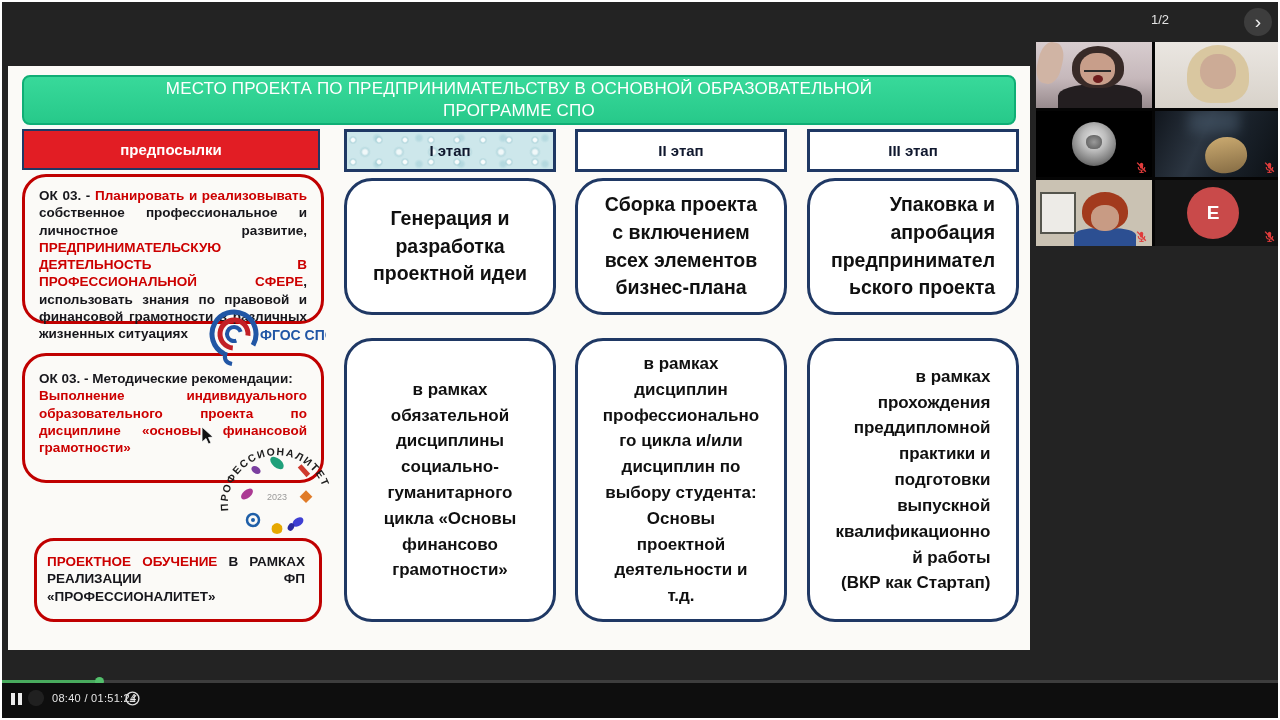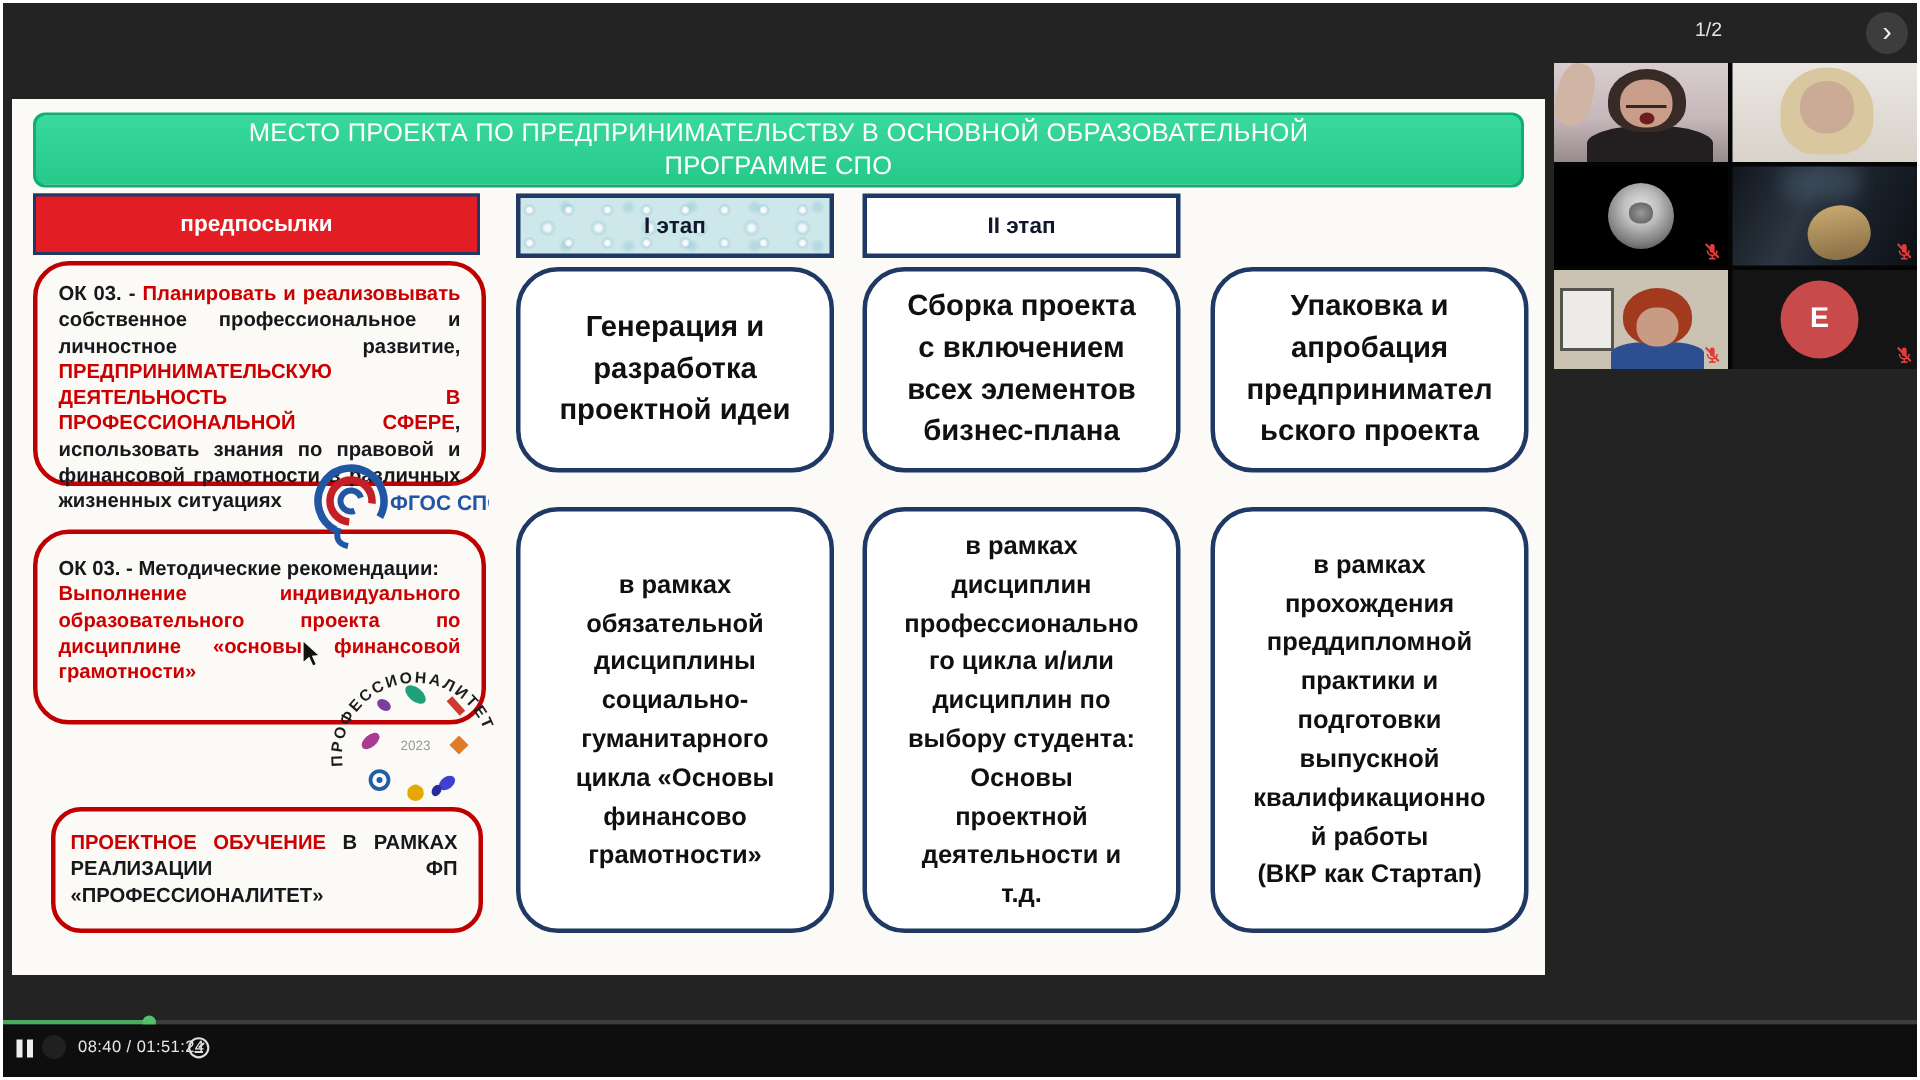--- a/index.html
+++ b/index.html
@@ -36,28 +36,28 @@
   .t-red{color:#cc0000;}
   .t-dark{color:#17171c;}
 
   .stagebox{position:absolute;border:3.5px solid #1f3864;border-radius:28px;background:#fff;
     display:flex;align-items:center;justify-content:center;text-align:center;
     color:#101010;font-weight:bold;white-space:pre-line;box-sizing:border-box;}
   .r1{top:112px;height:137px;font-size:19.5px;line-height:1.42;}
   .r2{top:272px;height:284px;font-size:17px;line-height:1.52;}
   .c1{left:336px;width:212px;}
   .c2{left:567px;width:212px;}
-  .c3{left:799px;width:212px;}
+  .c3{left:799px;width:212px;text-align:right;}
 
   .fgos-logo{position:absolute;left:196px;top:236px;width:122px;height:64px;}
   .prof-logo{position:absolute;left:206px;top:366px;width:126px;height:128px;}
   .cursor{position:absolute;left:192px;top:360px;width:16px;height:20px;}
 
   
-  .pagination{position:absolute;left:1128px;top:10px;width:60px;color:#e3e3e3;
+  .pagination{position:absolute;left:1128px;top:10px;width:60px;text-align:center;color:#e3e3e3;
     font-size:13px;}
   .next-btn{position:absolute;left:1242px;top:6px;width:28px;height:28px;border-radius:50%;
     background:#3d3d3d;color:#f0f0f0;display:flex;align-items:center;justify-content:center;
     font-size:19px;line-height:1;padding-bottom:2px;box-sizing:border-box;cursor:pointer;}
   .tiles{position:absolute;left:1034px;top:40px;width:244px;background:#050505;
     display:grid;grid-template-columns:116px 125px;grid-template-rows:66px 66px 66px;gap:3px;}
   .tile{position:relative;overflow:hidden;background:#111;}
   .mic-off{position:absolute;right:4px;bottom:3px;width:13px;height:13px;}
 
   
@@ -107,20 +107,21 @@
 
 <div class="app">
 
   <div class="slide">
     <div class="banner">МЕСТО ПРОЕКТА ПО ПРЕДПРИНИМАТЕЛЬСТВУ В ОСНОВНОЙ ОБРАЗОВАТЕЛЬНОЙ
 ПРОГРАММЕ СПО</div>
 
     <div class="hdr hdr-stage hdr1 bubble">I этап</div>
     <div class="hdr hdr-premise">предпосылки</div>
     <div class="hdr hdr-stage hdr2">II этап</div>
+    <div class="hdr hdr-stage hdr3">III этап</div>
 
     <div class="redbox rb1">
       <span class="t-dark">ОК 03.  -  </span><span class="t-red">Планировать и реализовывать</span><span class="t-dark"> собственное профессиональное и личностное развитие, </span><span class="t-red">ПРЕДПРИНИМАТЕЛЬСКУЮ ДЕЯТЕЛЬНОСТЬ В ПРОФЕССИОНАЛЬНОЙ СФЕРЕ</span><span class="t-dark">, использовать знания по правовой и финансовой грамотности в различных жизненных ситуациях</span>
     </div>
 
     <div class="redbox rb2">
       <span class="t-dark">ОК 03.  - Методические рекомендации:</span><br>
       <span class="t-red">Выполнение индивидуального образовательного проекта по дисциплине «основы финансовой грамотности»</span>
     </div>
 

